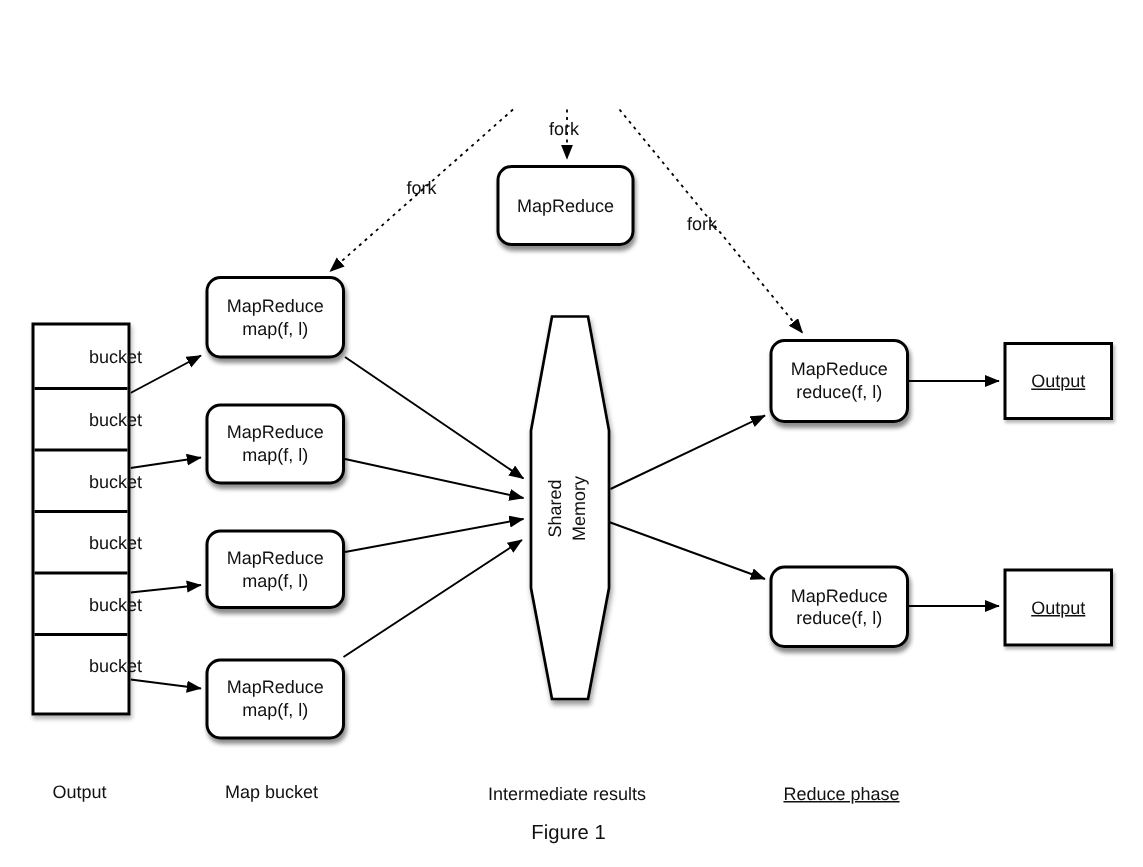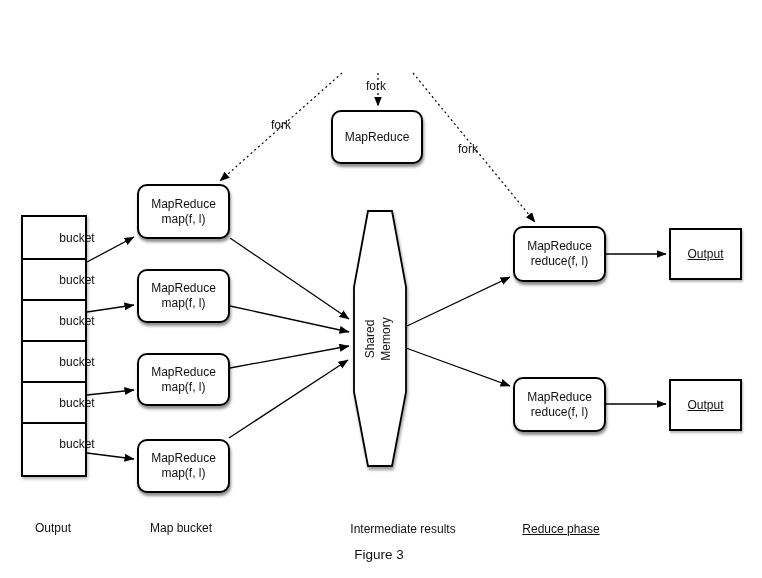--- a/index.html
+++ b/index.html
@@ -126,18 +126,18 @@
 
   <div class="sbox" style="left:669px;top:228px;width:73px;height:52px;">
     <div>Output</div>
   </div>
   <div class="sbox" style="left:669px;top:379px;width:73px;height:52px;">
     <div>Output</div>
   </div>
 
   <div class="phase-label" style="left:53px;top:521px;">Output</div>
   <div class="phase-label" style="left:181px;top:521px;">Map bucket</div>
-  <div class="phase-label" style="left:378px;top:522px;margin-left:25px;">Intermediate results</div>
+  <div class="phase-label" style="left:378px;top:522px;">Intermediate results</div>
   <div class="phase-label" style="left:561px;top:522px;text-decoration:underline;">Reduce phase</div>
 
-  <div id="figure-caption" style="left:379px;top:547px;">Figure 3</div>
+  <div id="figure-caption" style="left:379px;top:547px;">Figure 1</div>
 
 </div>
 
 </body></html>

